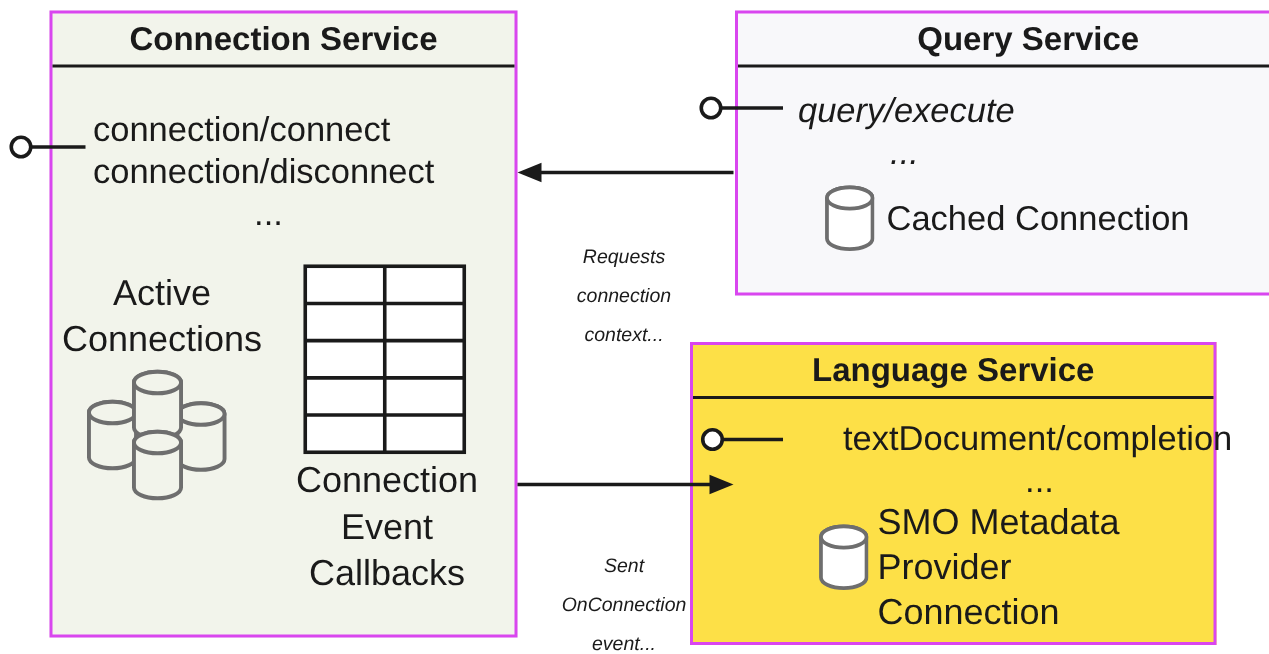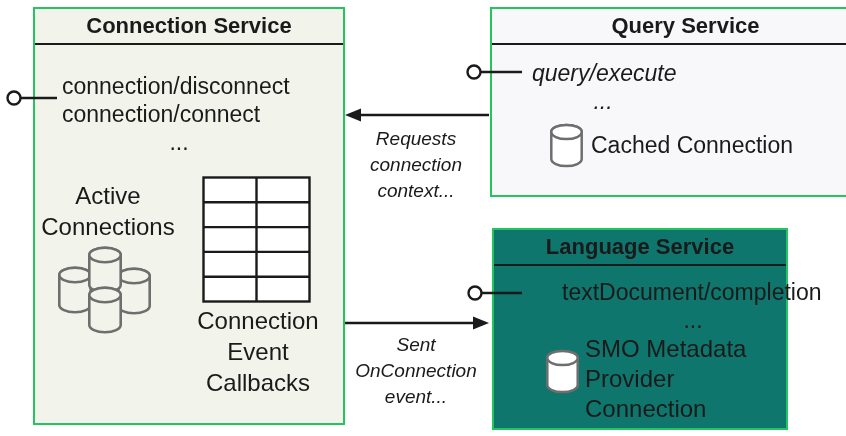--- a/index.html
+++ b/index.html
@@ -7,59 +7,60 @@
   body { font-family: "Liberation Sans", sans-serif; color: #1a1a1a; }
   #canvas {
     position: relative;
     width: 846px;
     height: 436px;
     background: #ffffff;
     overflow: hidden;
   }
   .box {
     position: absolute;
-    border: 2px solid #22c55e;
+    border: 2px solid #d946ef;
   }
   .box-title {
     font-weight: bold;
     font-size: 22px;
     text-align: center;
     height: 36px;
     line-height: 34px;
     border-bottom: 2px solid #1a1a1a;
     white-space: nowrap;
   }
   .conn-box  { left: 33px;  top: 7px;   width: 312px; height: 418px; background: #f2f4eb; }
   .query-box { left: 490px; top: 7px;   width: 391px; height: 190px; background: #f8f8fa; }
-  .lang-box  { left: 492px; top: 228px; width: 296px; height: 202px; background: #0f766e; }
+  .lang-box  { left: 460px; top: 228px; width: 351px; height: 202px; background: #fde047; }
   .abs { position: absolute; }
   .methods { font-size: 23px; line-height: 28px; white-space: nowrap; }
   .methods .dots { text-align: center; }
   .lbl { font-size: 24px; line-height: 31px; text-align: center; white-space: pre-line; }
   .note {
-    font-size: 19px;
+    font-size: 13px;
     font-style: italic;
     line-height: 26px;
     text-align: center;
     white-space: pre-line;
+    margin-top: 32px;
   }
   .svg-layer { position: absolute; left: 0; top: 0; pointer-events: none; }
 </style>
 </head>
 <body>
 
 <div id="canvas">
 
   <div class="box conn-box">
     <div class="box-title">Connection Service</div>
   </div>
 
   <div class="abs methods" style="left:62px; top:72px; width:234px;">
+    <div>connection/connect</div>
     <div>connection/disconnect</div>
-    <div>connection/connect</div>
     <div class="dots">...</div>
   </div>
 
   <div class="abs lbl" style="left:38px; top:180px; width:140px;">Active
 Connections</div>
 
   <svg class="abs" style="left:54px; top:243px;" width="100" height="94" viewBox="0 0 100 94">
     <g stroke="#6e6e6e" stroke-width="2.6" fill="#f2f4eb">
 
       <g transform="translate(4,24)">

